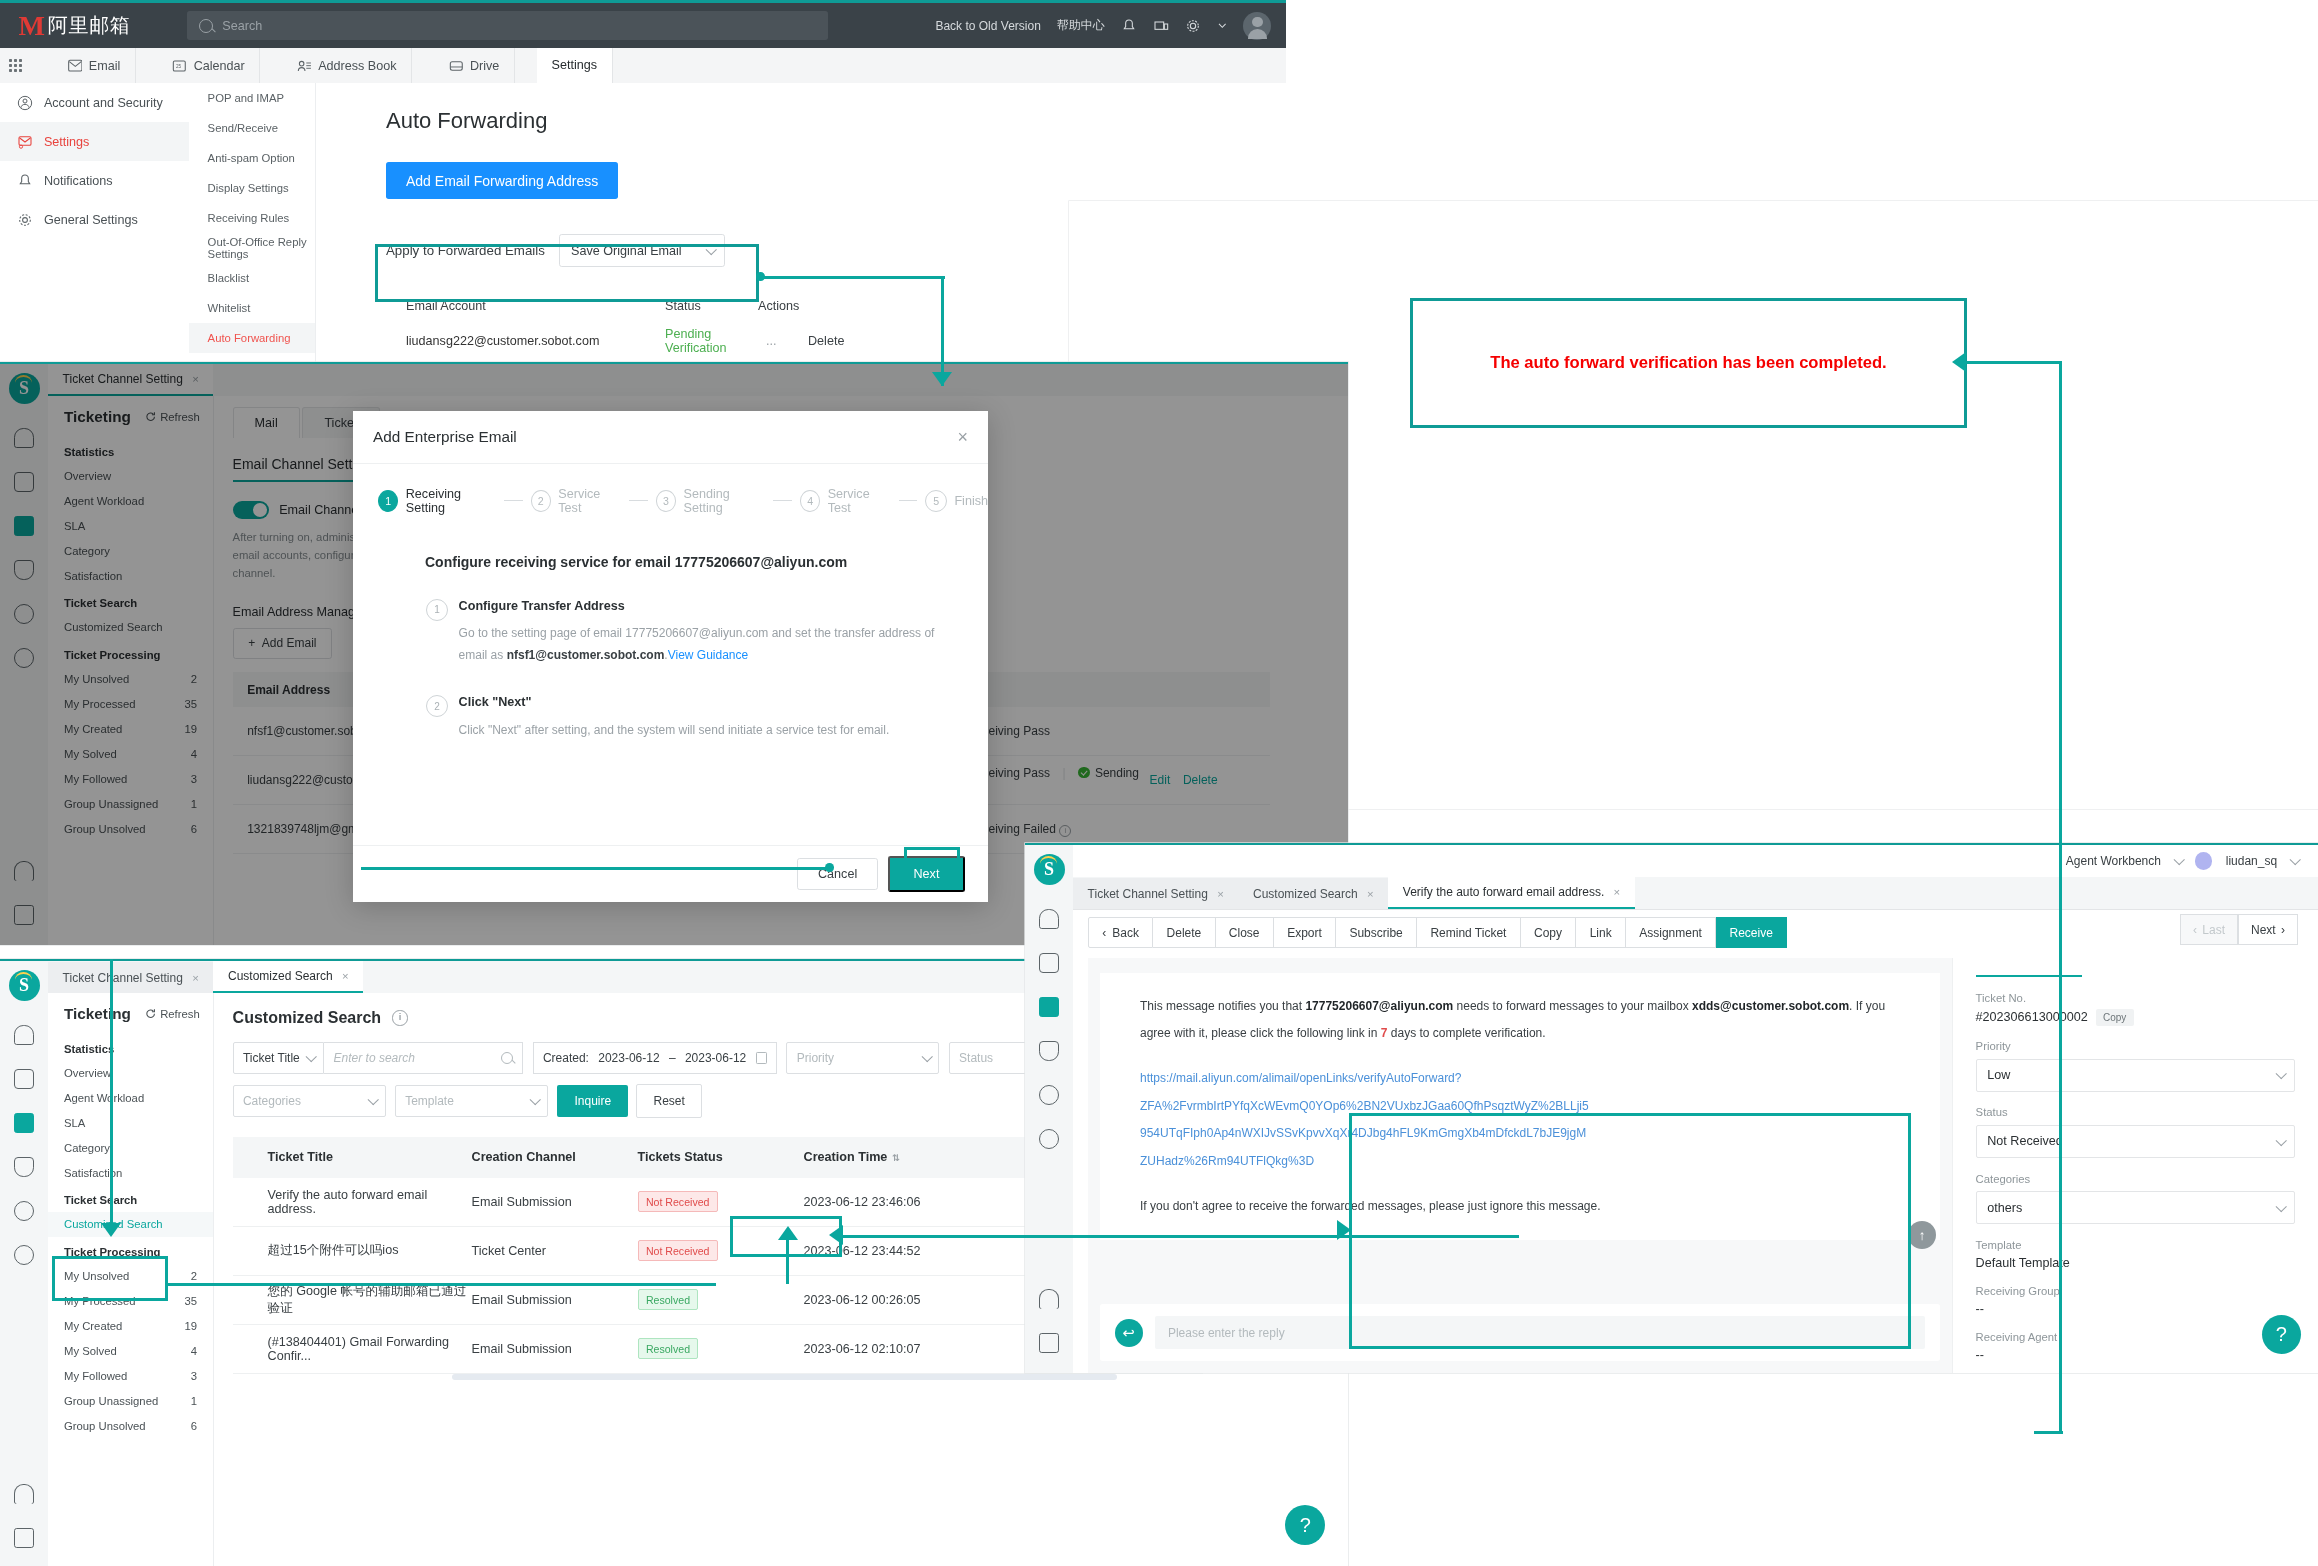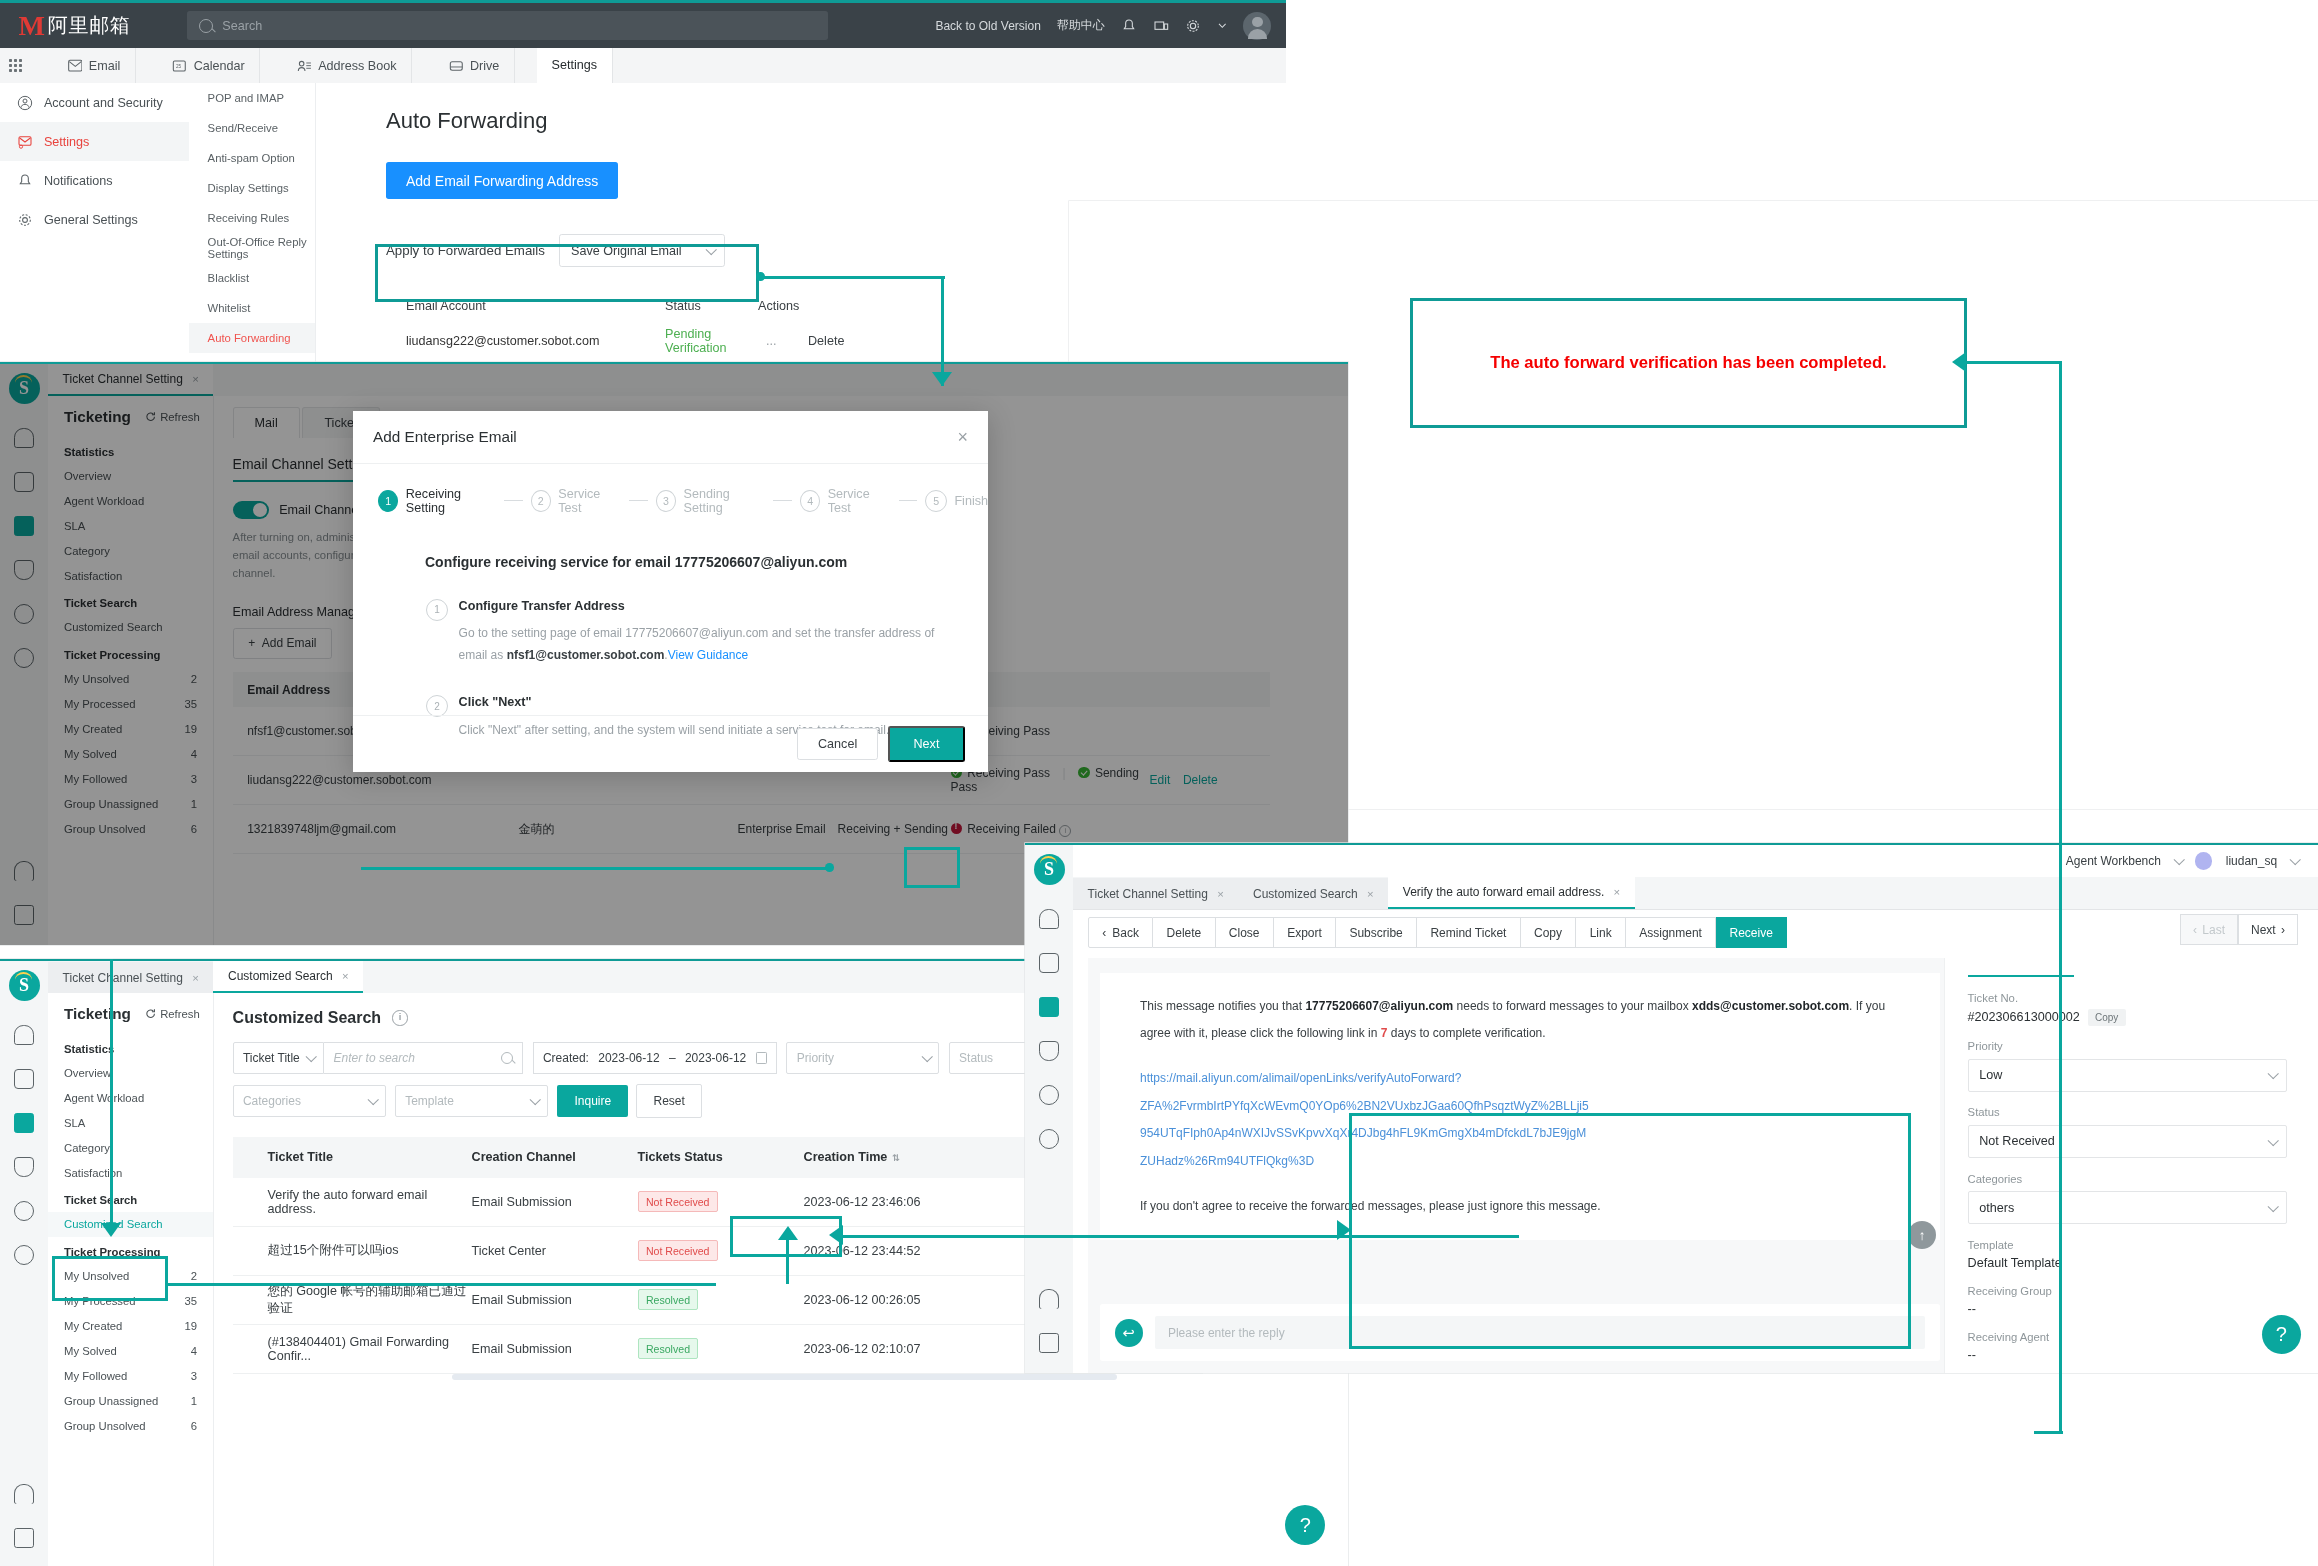--- a/index.html
+++ b/index.html
@@ -111,21 +111,21 @@
   .dot-ok{display:inline-block;width:11.3px;height:11.3px;border-radius:50%;background:#38b635;margin-right:5.3px;vertical-align:-1.3px;position:relative;}
   .dot-ok:after{content:"";position:absolute;left:3.3px;top:2px;width:2.7px;height:5.3px;border-right:1.3px solid #fff;border-bottom:1.3px solid #fff;transform:rotate(42deg);}
   .dot-err{display:inline-block;width:11.3px;height:11.3px;border-radius:50%;background:#c3173b;margin-right:5.3px;vertical-align:-1.3px;position:relative;}
   .dot-err:after{content:"!";position:absolute;left:4px;top:-1.3px;color:#fff;font-size:8.6px;font-weight:bold;}
   .info-i{display:inline-block;width:10px;height:10px;border:0.7px solid #9aa1a6;border-radius:50%;font-size:7.3px;text-align:center;line-height:9.3px;color:#9aa1a6;margin-left:3.3px;}
   .act-link{color:#0aa79e;margin-right:9.3px;}
   .sb-help{position:absolute;right:22.6px;bottom:22.6px;width:40px;height:40px;border-radius:50%;background:#0aa79e;color:#fff;font-size:20px;display:flex;align-items:center;justify-content:center;}
   #sobot1-dim{position:absolute;left:0;top:0;width:100%;height:100%;background:rgba(0,0,0,0.42);}
 
   
-  #ae-modal{position:absolute;left:353px;top:411px;width:635px;height:361px;background:#fff;box-shadow:0 5.3px 26.6px rgba(0,0,0,.2);}
+  #ae-modal{position:absolute;left:353px;top:411px;width:635px;height:491px;background:#fff;box-shadow:0 5.3px 26.6px rgba(0,0,0,.2);}
   #ae-head{height:52px;border-bottom:0.7px solid #eef0f1;display:flex;align-items:center;justify-content:space-between;padding:0 20px;}
   #ae-head .t{font-size:15.3px;color:#2b3033;}
   #ae-head .x{font-size:18px;color:#9aa1a6;}
   #ae-steps{display:flex;align-items:center;padding:22.6px 0 0 25px;gap:8px;}
   .stp{display:flex;align-items:center;gap:7.3px;font-size:12.6px;color:#b3babd;}
   .stp.on{color:#2b3033;}
   .stp .num{width:20px;height:20px;border-radius:50%;border:0.7px solid #cfd4d7;display:flex;align-items:center;justify-content:center;font-size:10.6px;color:#b3babd;}
   .stp.on .num{background:#0aa79e;border-color:#0aa79e;color:#fff;}
   .stp-dash{width:20px;height:0.7px;background:#d8dcdf;}
   #ae-cfg{margin:39px 0 0 72px;font-size:14px;font-weight:bold;color:#2b3033;}
@@ -182,21 +182,21 @@
   .pg.dis{color:#c3c9cc;background:#f7f8f9;}
   #s3-content{position:absolute;left:63px;top:113px;width:864px;bottom:0;background:#f7f8f9;padding:14.6px 0 0 0;box-sizing:border-box;}
   .msg-card{background:#fff;margin:0 12px;padding:20px 26.6px 20px 40px;font-size:12px;color:#3a4044;line-height:2.3;}
   .msg-card b{font-weight:bold;color:#1f2427;}
   .msg-card .red{color:#e04b4b;font-weight:bold;}
   .url-block{margin-top:17.3px;color:#4a90d9;word-break:break-all;line-height:2.3;}
   .msg-p{margin-top:17.3px;}
   .reply-bar{position:absolute;left:12px;right:12px;bottom:12px;background:#fff;border-radius:2.7px;padding:12px 14.6px;display:flex;align-items:center;gap:12px;box-sizing:border-box;}
   .reply-ico{width:28px;height:28px;border-radius:50%;background:#0aa79e;color:#fff;display:flex;align-items:center;justify-content:center;font-size:14.6px;flex:0 0 28px;}
   .reply-inp{flex:1;background:#f4f6f7;height:33px;border-radius:2px;display:flex;align-items:center;padding-left:13.3px;font-size:12px;color:#b3babd;}
-  #s3-right{position:absolute;right:8px;top:113px;width:366px;bottom:0;background:#fff;border-left:0.7px solid #eef0f1;padding:17.3px 22.6px 0 22.6px;box-sizing:border-box;overflow:hidden;}
+  #s3-right{position:absolute;right:0;top:113px;width:366px;bottom:0;background:#fff;border-left:0.7px solid #eef0f1;padding:17.3px 22.6px 0 22.6px;box-sizing:border-box;overflow:hidden;}
   .fld-lbl{font-size:11.3px;color:#8e969a;margin-top:14.6px;}
   .fld-val{font-size:12.6px;color:#2b3033;margin-top:5.3px;display:flex;align-items:center;gap:8px;}
   .copy-chip{background:#f0f2f3;color:#6d7579;font-size:10px;padding:2.7px 7.3px;border-radius:2px;}
   .fld-sel{margin-top:6.6px;height:33px;border:0.7px solid #e3e5e7;border-radius:2px;display:flex;align-items:center;justify-content:space-between;padding:0 10.6px;font-size:12.6px;color:#2b3033;box-sizing:border-box;}
   .s3-top-rule{width:106px;height:2px;background:#0aa79e;}
   .scroll-top-btn{position:absolute;right:16px;bottom:124px;width:28px;height:28px;border-radius:50%;background:#8f989c;color:#fff;display:flex;align-items:center;justify-content:center;font-size:13.3px;}
   #s3-help{position:absolute;right:17.3px;bottom:18.6px;width:39px;height:39px;border-radius:50%;background:#0aa79e;color:#fff;font-size:20px;display:flex;align-items:center;justify-content:center;}
 
   
   #callout-win{left:1069px;top:201px;width:1249px;height:608px;background:#fff;box-shadow:0 0 0 0.7px #e8eaec;}

